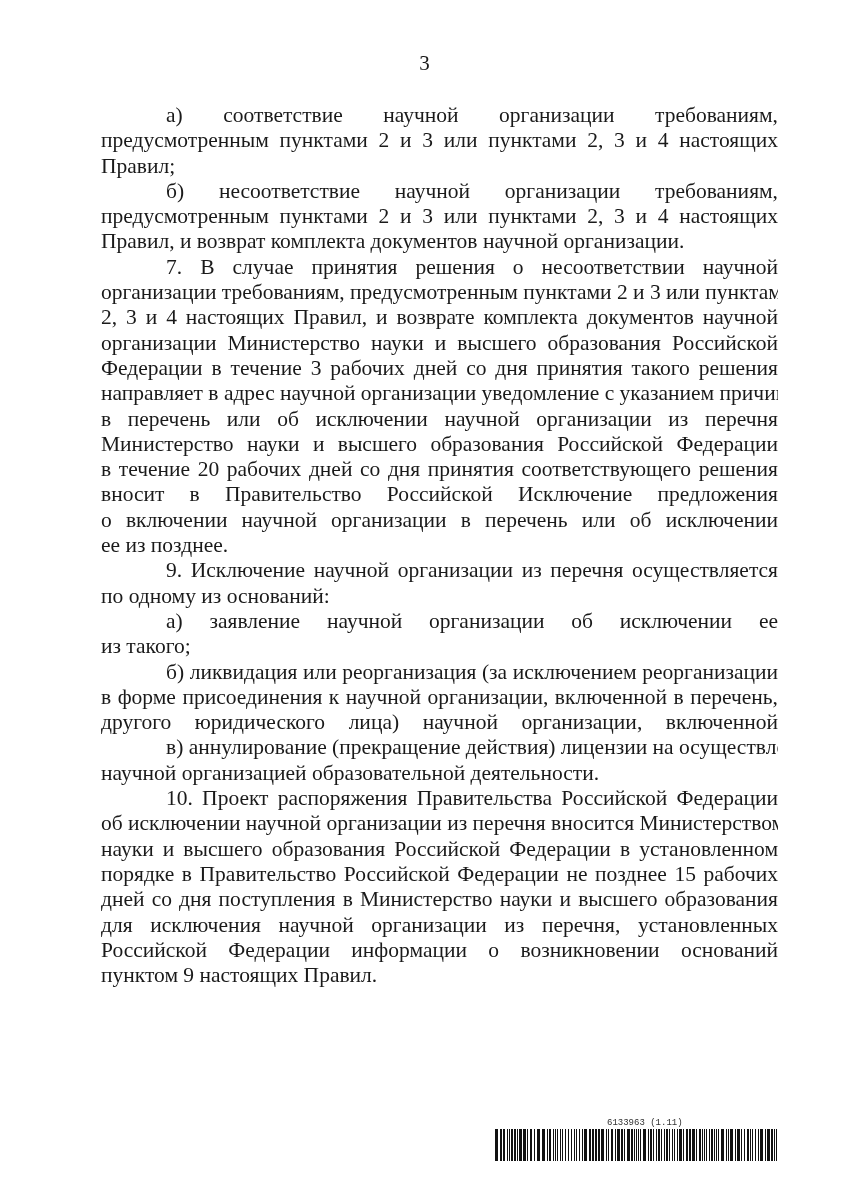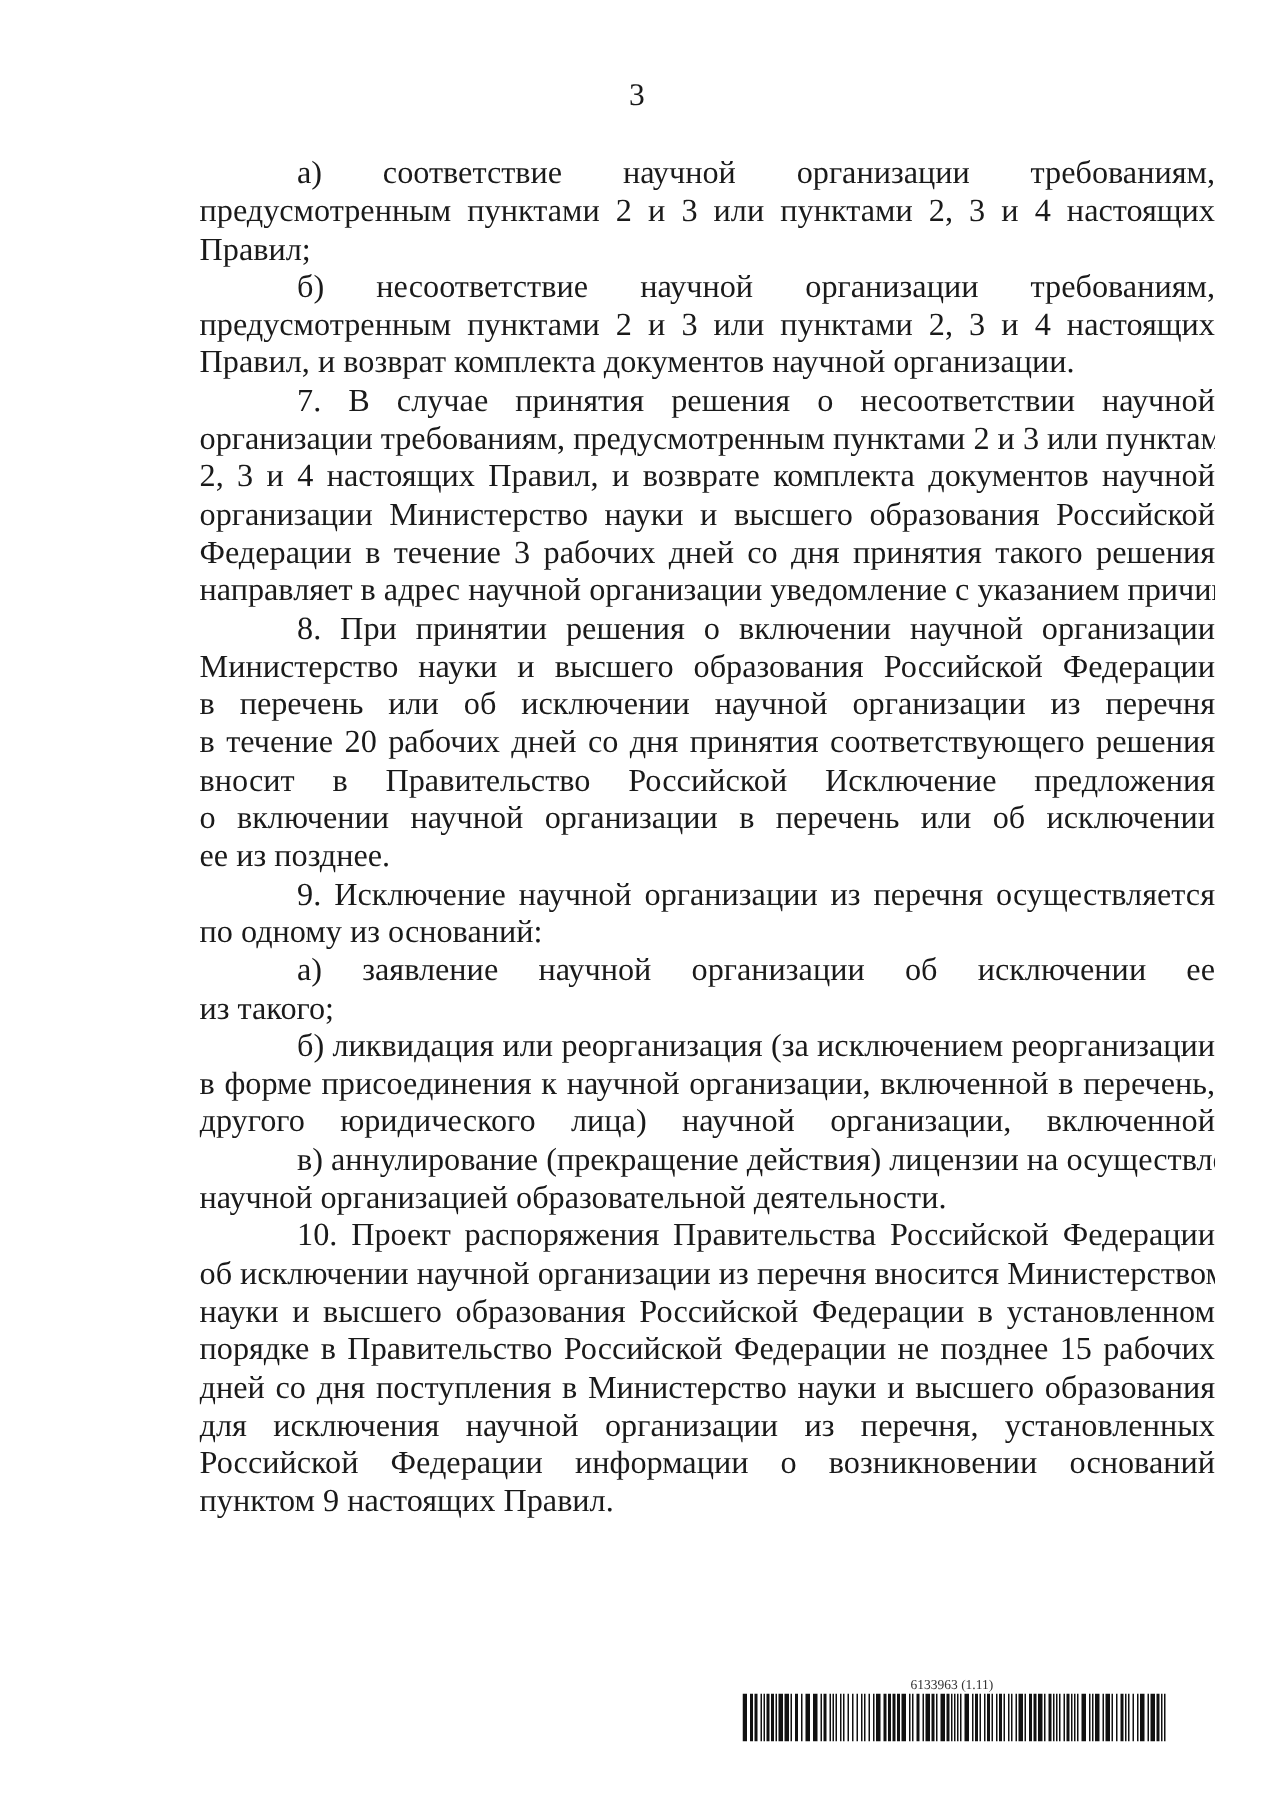--- a/index.html
+++ b/index.html
@@ -5,33 +5,33 @@
     html, body { margin: 0; padding: 0; }
     body {
       width: 849px; height: 1200px; background: #ffffff; position: relative; overflow: hidden;
       font-family: "Liberation Serif", "DejaVu Serif", serif; color: #1a1a1a;
     }
     .page-number {
       position: absolute; top: 50px; left: 0; width: 849px; text-align: center;
       font-size: 21px; line-height: 26px;
     }
     .content {
-      position: absolute; top: 103px; left: 101px; width: 677px; margin-left: 32px;
+      position: absolute; top: 103px; left: 101px; width: 677px;
     }
     .line {
       font-size: 21.5px; line-height: 25.3px; height: 25.3px; white-space: nowrap;
       text-align: justify; text-align-last: justify; overflow: hidden;
     }
     .line.indent { padding-left: 65px; }
     .line.last { text-align-last: left; }
     .barcode-block {
       position: absolute; top: 1118px; left: 495px; width: 285px; height: 44px;
     }
     .barcode-caption {
-      position: absolute; top: 0; left: 112px; font-family: Liberation Serif, serif;
+      position: absolute; top: 0; left: 112px; font-family: Liberation Mono, monospace;
       font-size: 9px; line-height: 10px; color: #333;
     }
     .barcode-bars {
       position: absolute; top: 11px; left: 0; width: 285px; height: 32px;
     }
   </style>
 </head>
 <body>
 
 <div class="page-number">3</div>
@@ -49,23 +49,22 @@
     </div>
     <div>
       <div class="line indent">7. В случае принятия решения о несоответствии научной</div>
       <div class="line">организации требованиям, предусмотренным пунктами 2 и 3 или пунктами</div>
       <div class="line">2, 3 и 4 настоящих Правил, и возврате комплекта документов научной</div>
       <div class="line">организации Министерство науки и высшего образования Российской</div>
       <div class="line">Федерации в течение 3 рабочих дней со дня принятия такого решения</div>
       <div class="line">направляет в адрес научной организации уведомление с указанием причин</div>
     </div>
     <div>
-      <div class="line indent">8. При принятии решения о включении научной организации</div>
+      <div class="line">в перечень или об исключении научной организации из перечня</div>
       <div class="line">Министерство науки и высшего образования Российской Федерации</div>
-      <div class="line">в перечень или об исключении научной организации из перечня</div>
       <div class="line">в течение 20 рабочих дней со дня принятия соответствующего решения</div>
       <div class="line">вносит в Правительство Российской Исключение предложения</div>
       <div class="line">о включении научной организации в перечень или об исключении</div>
       <div class="line last">ее из позднее.</div>
     </div>
     <div>
       <div class="line indent">9. Исключение научной организации из перечня осуществляется</div>
       <div class="line last">по одному из оснований:</div>
     </div>
     <div>

